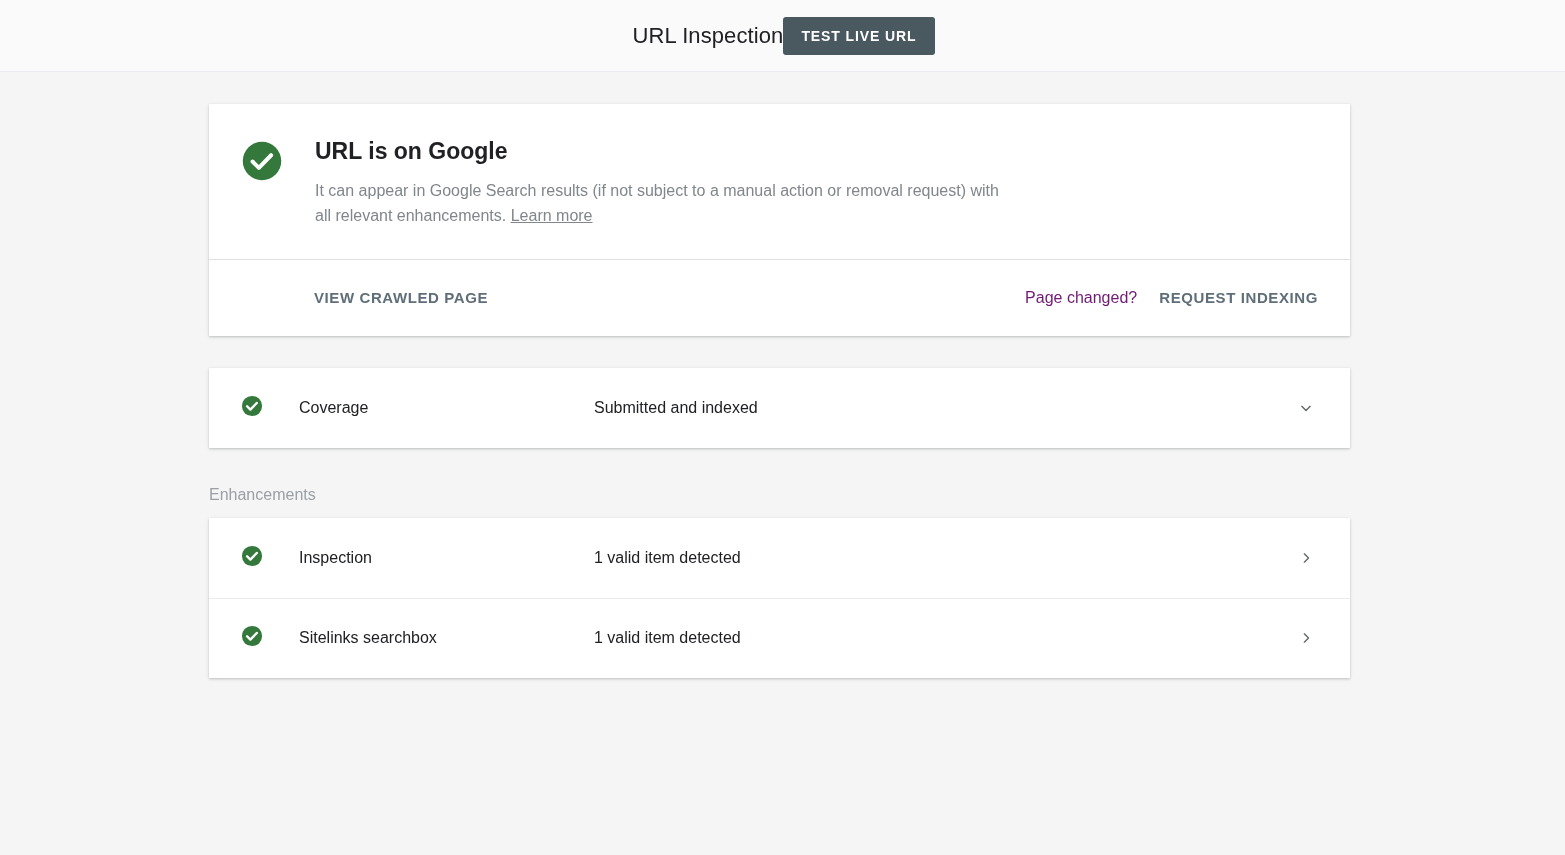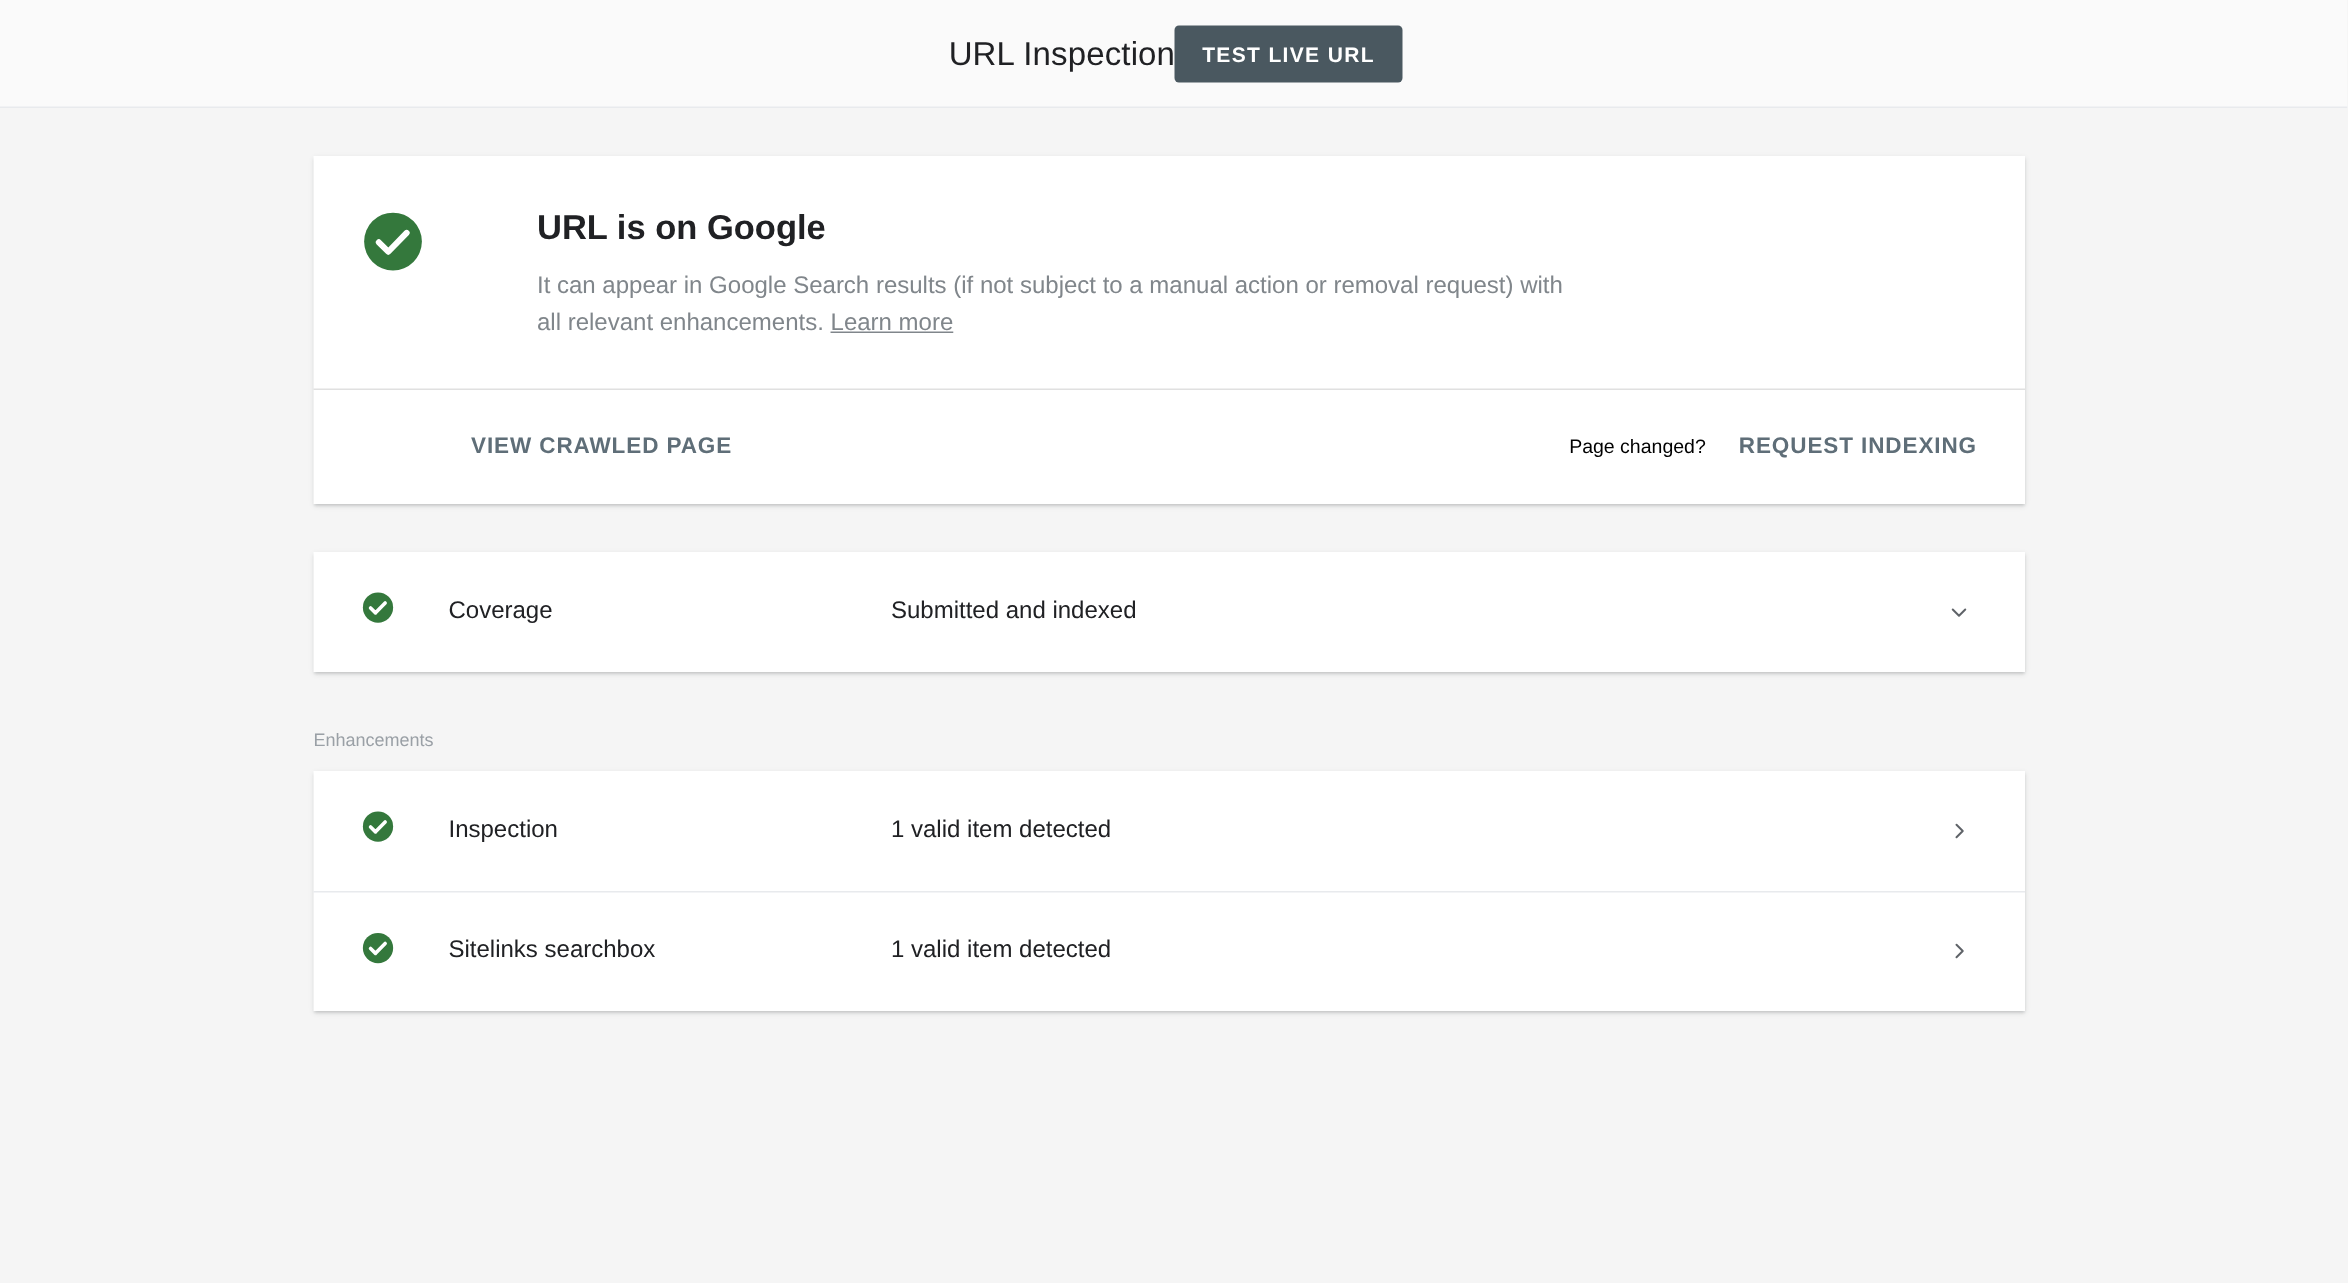--- a/index.html
+++ b/index.html
@@ -68,21 +68,20 @@
     padding: 34px 32px 30px 32px;
     border-bottom: 1px solid #e0e0e0;
   }
   .status-icon {
     flex: 0 0 auto;
     margin-right: 32px;
     margin-top: 2px;
   }
   .status-text {
     flex: 1 1 auto;
-    margin-left: 43px;
   }
   .status-title {
     font-size: 23px;
     font-weight: bold;
     color: #202124;
     line-height: 1.2;
     margin-bottom: 12px;
   }
   .status-desc {
     font-size: 16px;
@@ -117,22 +116,22 @@
   .action-left {
     margin-left: 73px;
   }
   .actions-right {
     margin-left: auto;
     display: flex;
     align-items: center;
     gap: 22px;
   }
   .page-changed {
-    font-size: 13px;
-    color: #000000;
+    font-size: 16px;
+    color: #701a75;
   }
 
   
   .row {
     display: flex;
     align-items: center;
     height: 80px;
     padding: 0 32px 0 32px;
     box-sizing: border-box;
   }
@@ -160,21 +159,21 @@
     display: flex;
     align-items: center;
     justify-content: center;
     width: 24px;
     height: 24px;
     cursor: pointer;
   }
 
   .section-label {
     margin-left: 209px;
-    font-size: 12px;
+    font-size: 16px;
     color: #9aa0a6;
     padding: 26px 0 14px 0;
   }
 
   .coverage-card { margin-bottom: 12px; }
 </style>
 </head>
 <body>
 
 <div class="header">

